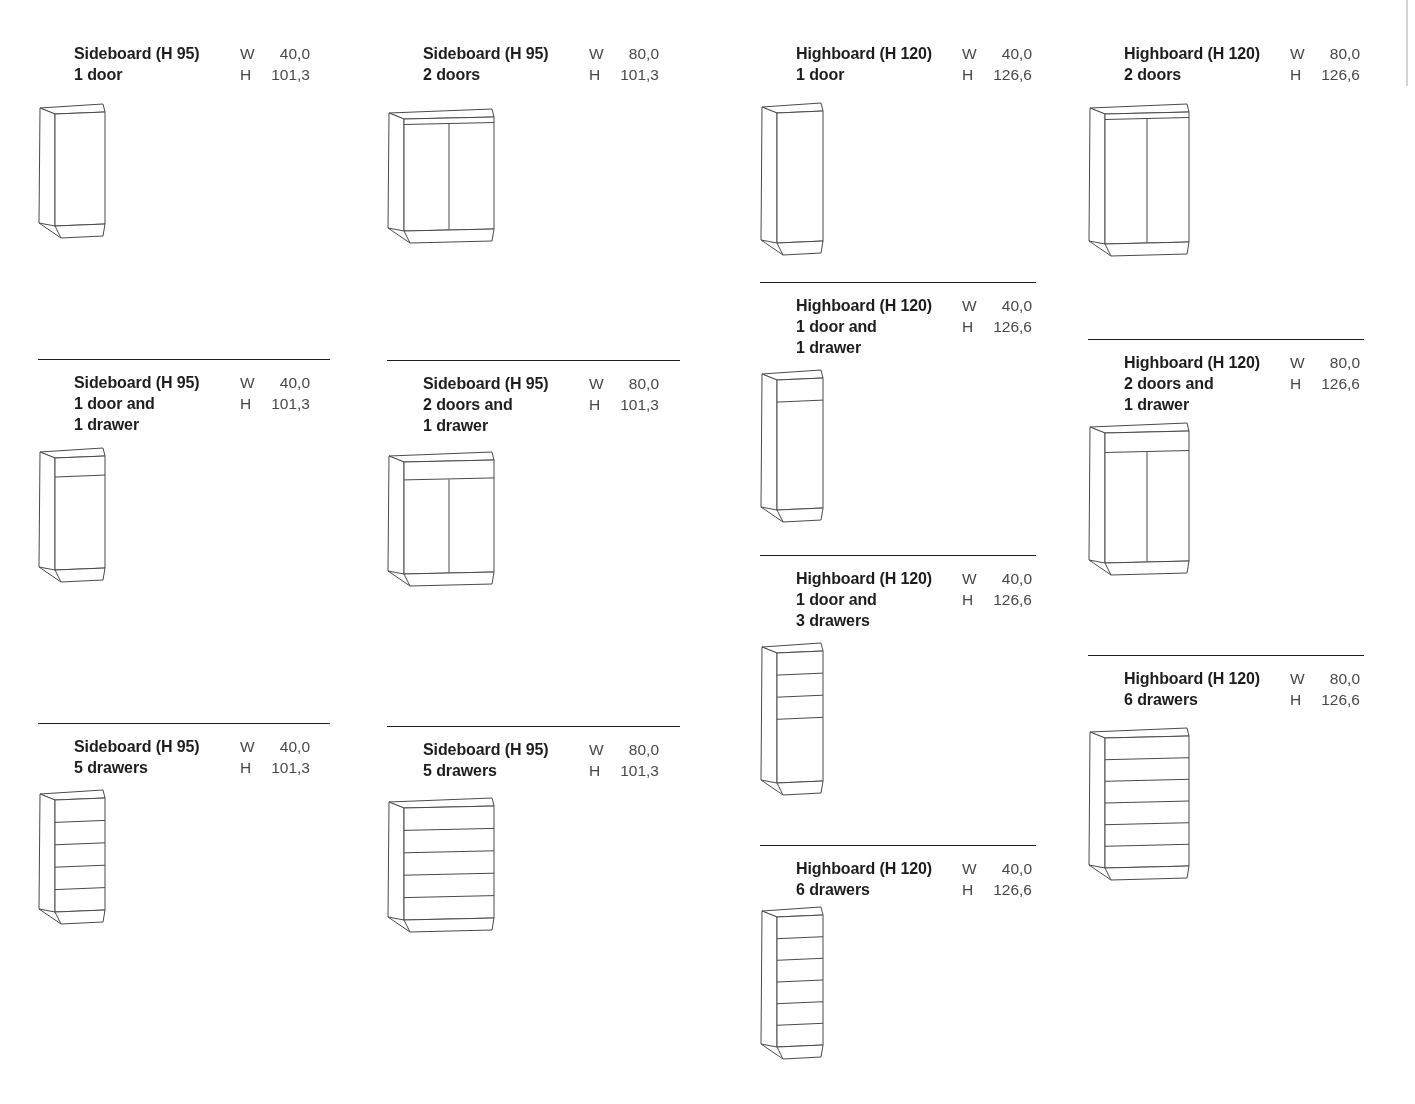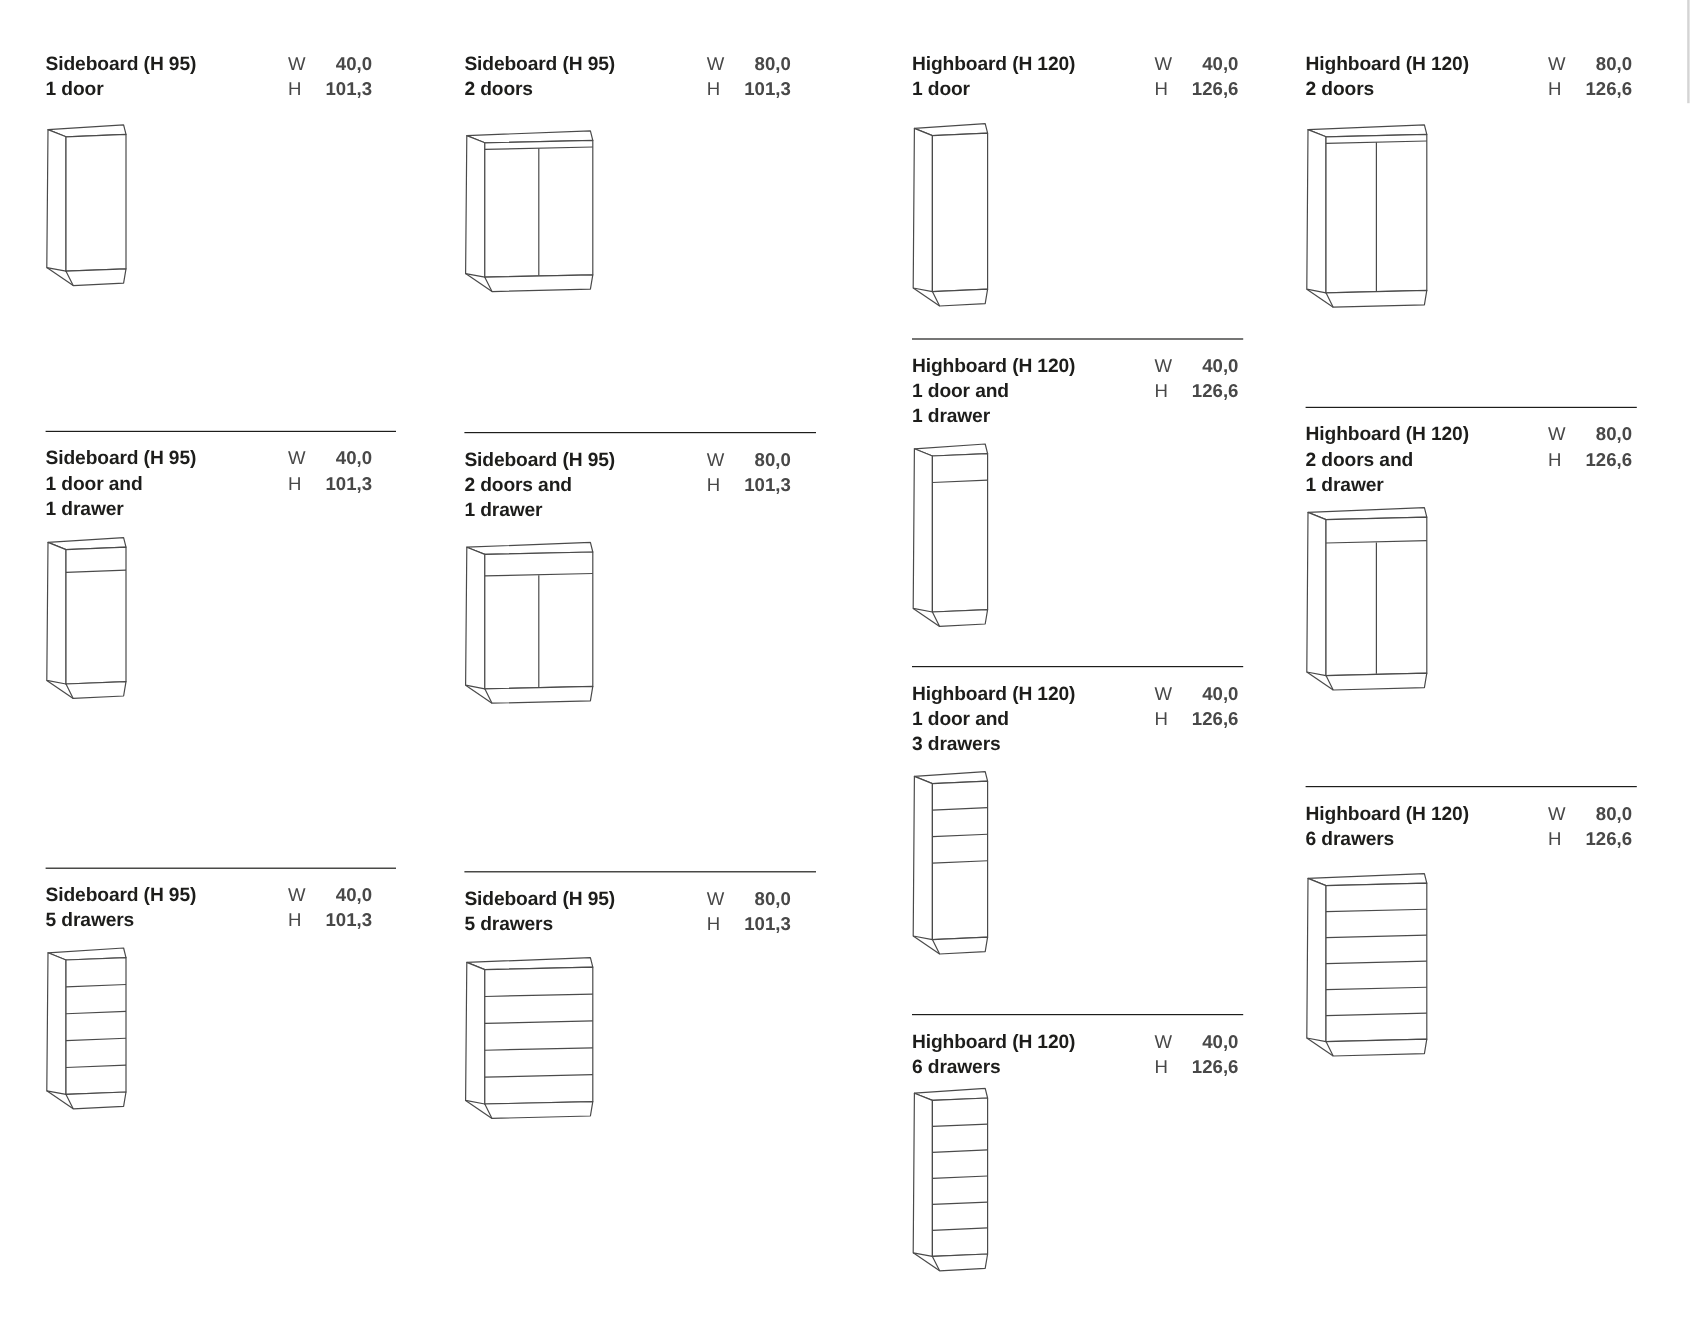--- a/index.html
+++ b/index.html
@@ -8,29 +8,29 @@
     width:1415px; height:1104px;
     position:relative;
     overflow:hidden;
     font-family:"Liberation Sans","DejaVu Sans",sans-serif;
   }
   .cell { position:absolute; }
   .cell.ruled { border-top:1.5px solid #1d1d1b; padding-top:12px; }
   .head { position:relative; }
   .title {
     font-size:16px; line-height:21px; font-weight:bold;
-    color:#1d1d1b; white-space:pre-line; letter-spacing:-0.1px;
+    color:#1d1d1b; white-space:pre-line; letter-spacing:-0.1px;margin-left:36px;
   }
   .dims {
     position:absolute; left:202px; top:0; width:70px;
     font-size:15.5px; color:#484848;
   }
   .dim-row { display:flex; justify-content:space-between; line-height:21px; }
   .dim-label { text-align:left; }
-  .dim-value { text-align:right;font-weight:bold; }
+  .dim-value { text-align:right; }
   .figure { position:absolute; left:0; }
   .figure svg { display:block; }
   .edge-mark {
     position:absolute; left:1406px; top:0; width:2px; height:86px;
     background:#d4d4d4;
   }
 </style>
 </head>
 <body>
 

